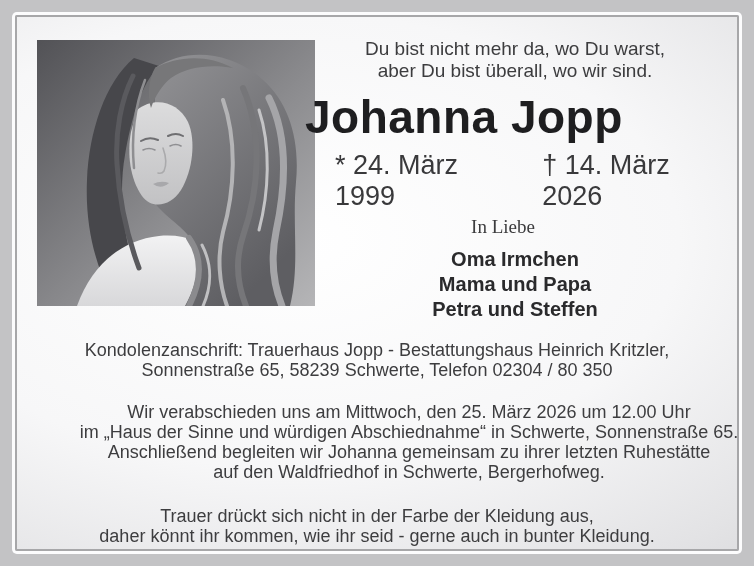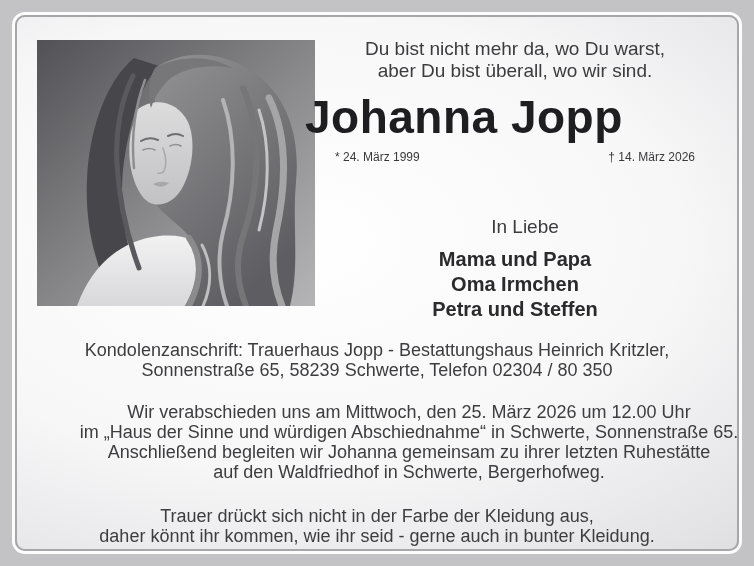--- a/index.html
+++ b/index.html
@@ -8,21 +8,21 @@
 
   .page {
     width:754px; height:566px;
     background:#c3c3c5;
     padding:15px;
   }
   .card {
     position:relative;
     width:100%; height:100%;
     border:2px solid #a7a7a9;
-    border-radius:10px;
+    border-radius:2px;
     box-shadow:0 0 0 3px #fcfcfd;
     background:radial-gradient(120% 95% at 38% 42%, #ffffff 0%, #f7f7f8 45%, #e3e3e5 75%, #cfcfd2 100%);
     overflow:hidden;
   }
 
   .photo {
     position:absolute; left:20px; top:23px;
     width:278px; height:266px;
     overflow:hidden;
   }
@@ -32,26 +32,26 @@
     text-align:center;
     font-size:19px; line-height:22px; color:#3c3c3e;
   }
   .deceased-name {
     position:absolute; left:288px; top:76px; width:420px;
     font-size:46px; line-height:48px; font-weight:700;
     color:#1e1e20; letter-spacing:0.5px;
   }
   .dates {
     position:absolute; left:318px; top:133px; width:360px;
-    display:flex; justify-content:space-between; gap:58px;
-    font-size:12px; color:#39393b;
+    display:flex; justify-content:center; gap:58px;
+    font-size:27px; color:#39393b;
   }
   .in-liebe {
-    position:absolute; left:328px; top:199px; width:360px;
-    text-align:center; font-size:19px; color:#3c3c3e;
+    position:absolute; left:306px; top:199px; width:360px;
+    text-align:center; font-size:19px; color:#3c3c3e;font-family:Liberation Serif, serif;
   }
   .mourners {
     position:absolute; left:318px; top:230px; width:360px;
     text-align:center; font-size:20px; line-height:25px;
     font-weight:700; color:#2a2a2c;
   }
 
   .bottom {
     position:absolute; left:0; width:720px;
     text-align:center; font-size:18px; line-height:20px;
@@ -120,22 +120,22 @@
     <div class="deceased-name">Johanna Jopp</div>
 
     <div class="dates">
       <span>* 24. März 1999</span>
       <span>† 14. März 2026</span>
     </div>
 
     <div class="in-liebe">In Liebe</div>
 
     <div class="mourners">
+      <div>Oma Irmchen</div>
       <div>Mama und Papa</div>
-      <div>Oma Irmchen</div>
       <div>Petra und Steffen</div>
     </div>
 
     <div class="bottom condolence">
       <div>Kondolenzanschrift: Trauerhaus Jopp - Bestattungshaus Heinrich Kritzler,</div>
       <div>Sonnenstraße 65, 58239 Schwerte, Telefon 02304 / 80 350</div>
     </div>
 
     <div class="bottom farewell">
       <div>Wir verabschieden uns am Mittwoch, den 25. März 2026 um 12.00 Uhr</div>

